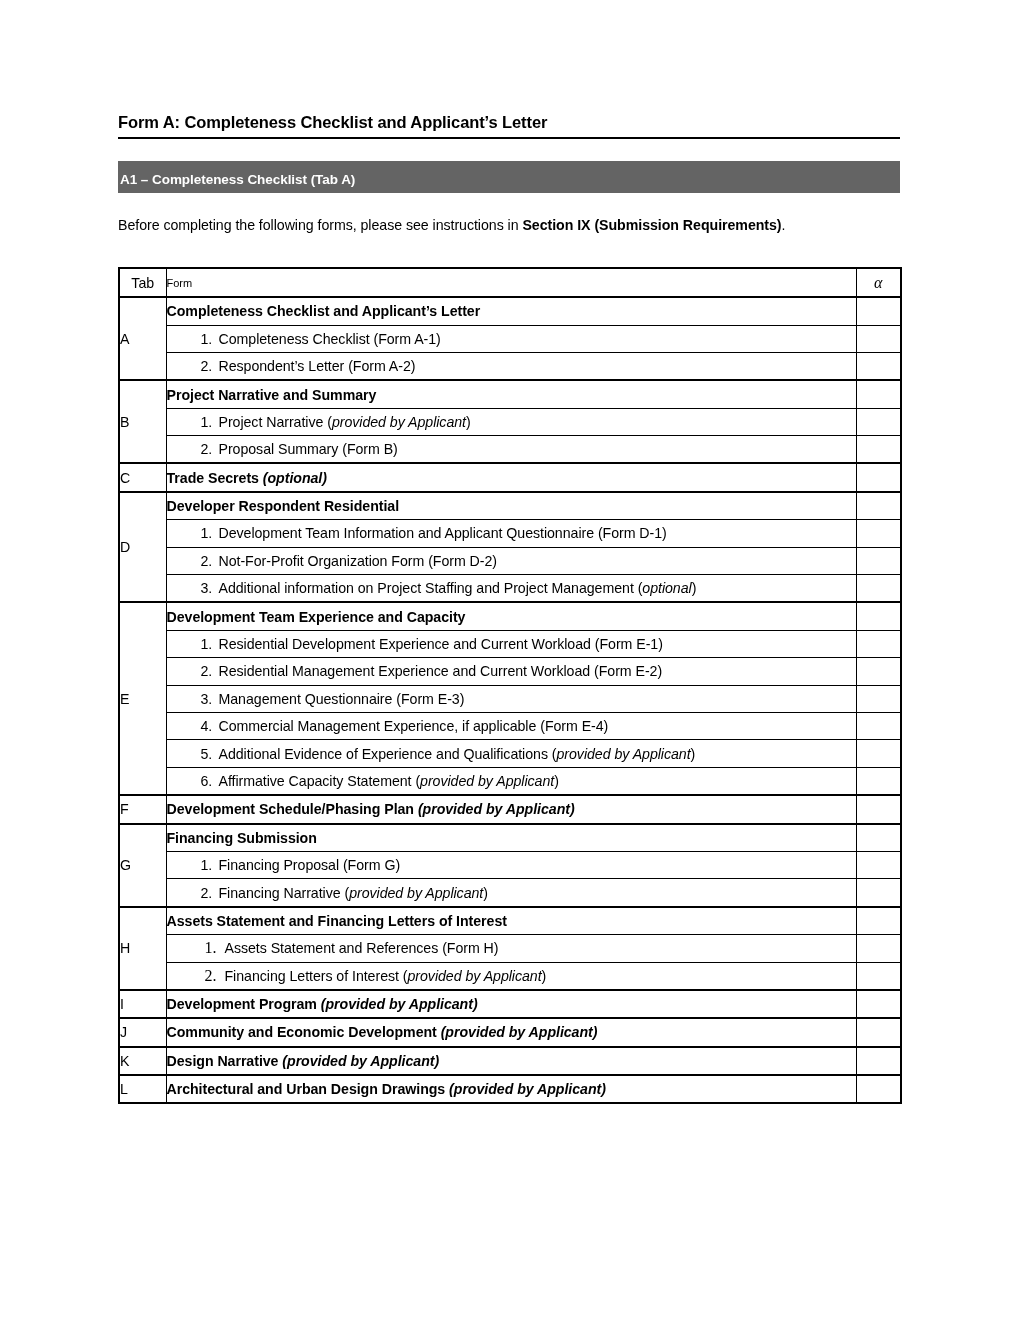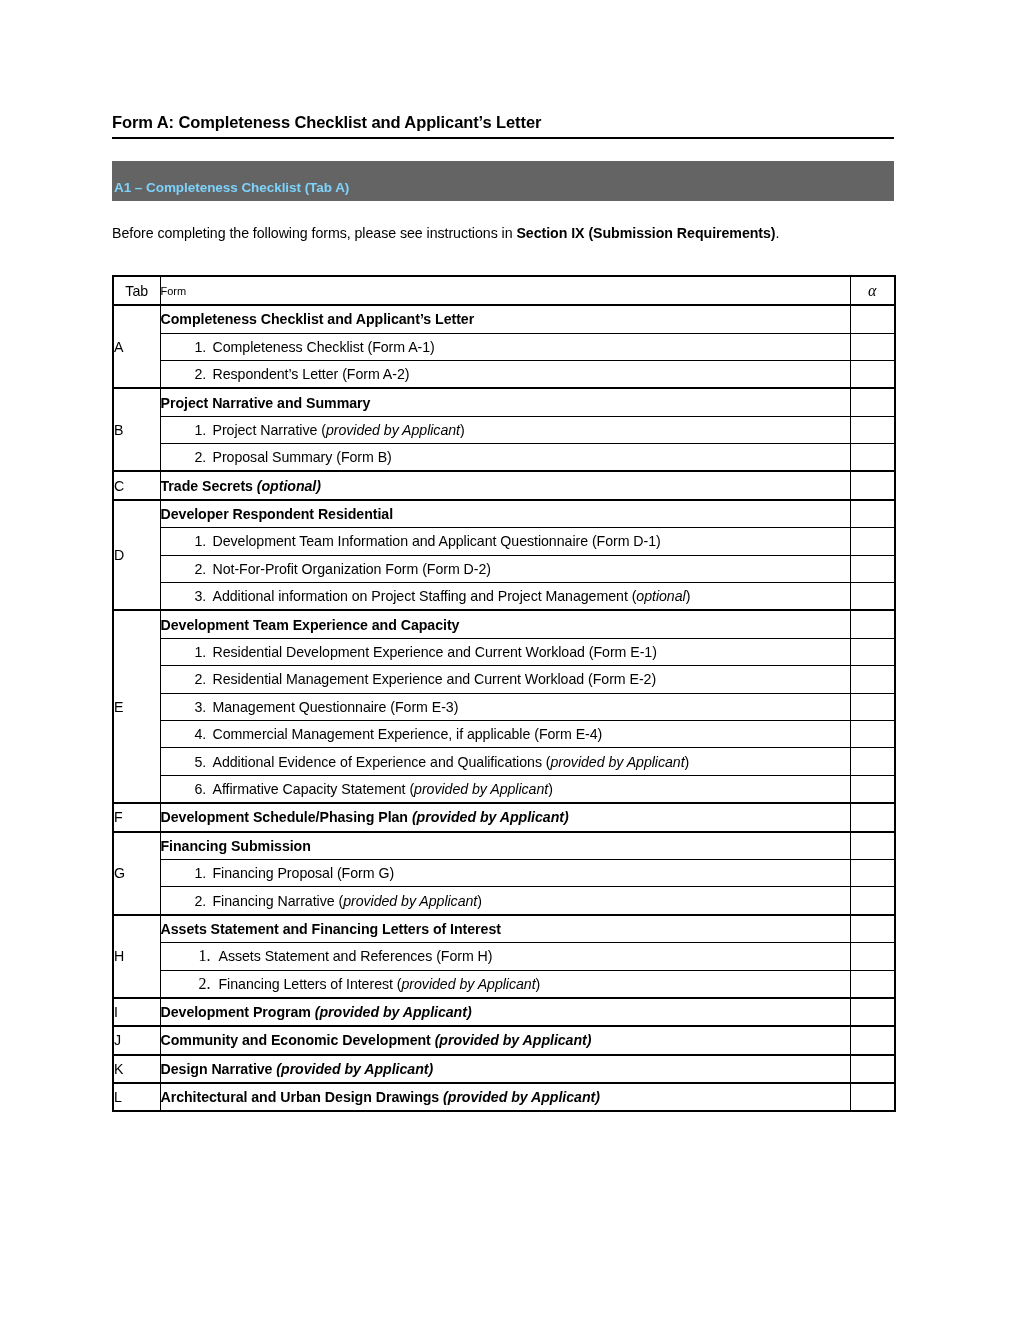--- a/index.html
+++ b/index.html
@@ -15,21 +15,21 @@
     -webkit-font-smoothing: antialiased;
   }
   .page {
     position: relative;
     width: 1020px;
     height: 1320px;
     box-sizing: border-box;
   }
   .content {
     position: absolute;
-    left: 112px;
+    left: 118px;
     top: 112px;
     width: 782px;
   }
 
   
   .doc-title {
     font-size: 16.5px;
     font-weight: bold;
     letter-spacing: -0.1px;
     line-height: 1.25;
@@ -37,25 +37,25 @@
     padding-bottom: 4px;
     border-bottom: 2px solid #000;
     width: 782px;
     box-sizing: border-box;
   }
 
   
   .section-banner {
     margin-top: 22px;
     background: #646464;
-    color: #7dd3fc;
+    color: #ffffff;
     font-size: 13.5px;
     font-weight: bold;
     line-height: 1.35;
-    padding: 18px 2px 4px 2px;
+    padding: 10px 2px 4px 2px;
     width: 782px;
     box-sizing: border-box;
     letter-spacing: -0.05px;
   }
 
   
   .intro {
     margin-top: 22px;
     font-size: 14.2px;
     line-height: 1.5;

